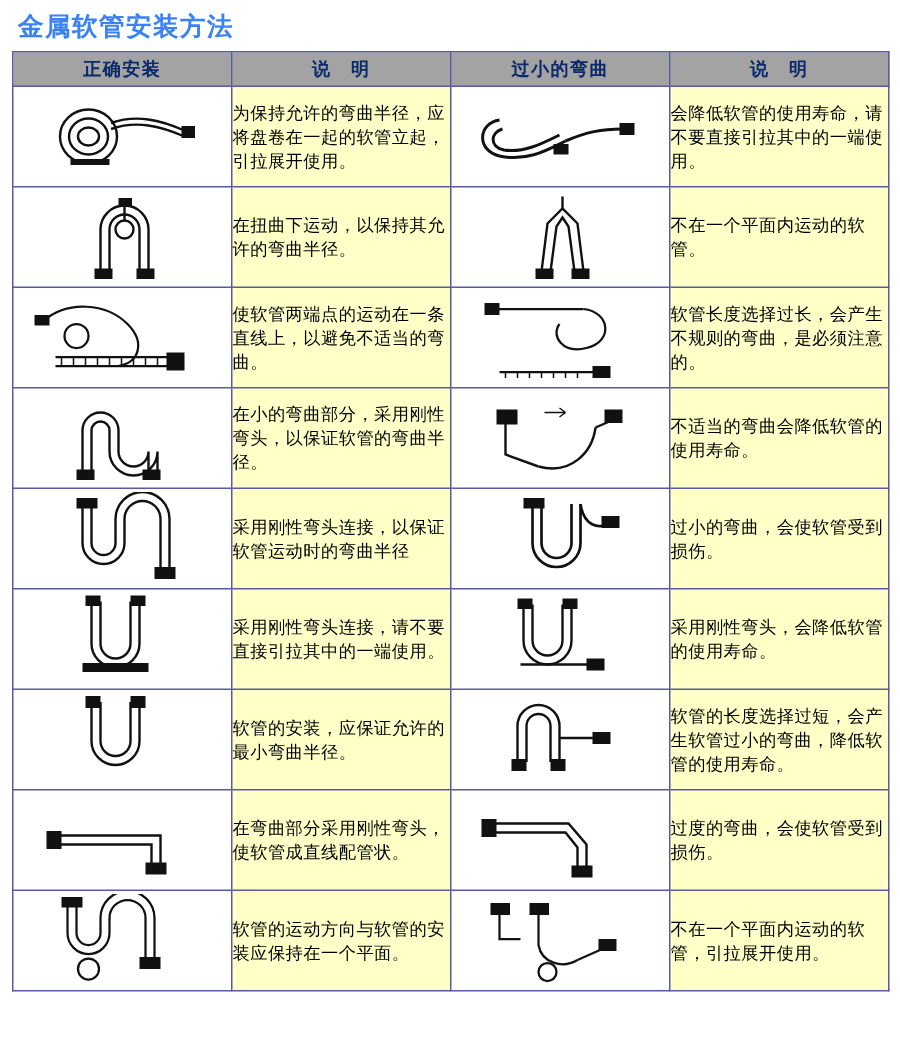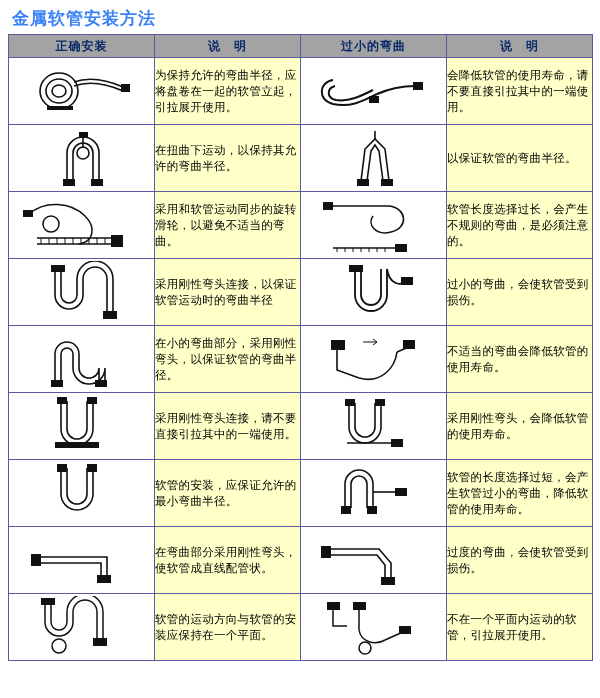--- a/index.html
+++ b/index.html
@@ -153,42 +153,42 @@
               <g fill="none" stroke="#111" stroke-width="1.6">
                 <path d="M58 54 L62 22 L72 12 L82 22 L86 54"></path>
                 <path d="M64 54 L68 24 L72 18 L76 24 L80 54"></path>
                 <path d="M72 12 L72 4"></path>
               </g>
               <rect x="54" y="52" width="12" height="7" fill="#111"></rect>
               <rect x="78" y="52" width="12" height="7" fill="#111"></rect>
             </svg>
           </div>
         </td>
-        <td class="txtcell">以保证软管的弯曲半径。</td>
+        <td class="txtcell">不在一个平面内运动的软管。</td>
       </tr>
 
       <tr>
         <td class="imgcell">
           <div class="fig">
             <svg width="142" height="62" viewBox="0 0 142 62">
               <g fill="none" stroke="#111" stroke-width="1.5">
                 <path d="M18 20 C34 6 60 8 74 22 C86 34 82 48 68 50"></path>
                 <circle cx="40" cy="30" r="8"></circle>
                 <path d="M26 44 L106 44"></path>
                 <path d="M26 50 L106 50"></path>
               </g>
               <rect x="12" y="16" width="10" height="7" fill="#111"></rect>
               <rect x="100" y="41" width="12" height="12" fill="#111"></rect>
               <g stroke="#111" stroke-width="1">
                 <path d="M30 44 L30 50 M38 44 L38 50 M46 44 L46 50 M54 44 L54 50 M62 44 L62 50 M70 44 L70 50 M78 44 L78 50 M86 44 L86 50 M94 44 L94 50"></path>
               </g>
             </svg>
           </div>
         </td>
-        <td class="txtcell">采用和软管运动同步的旋转滑轮，以避免不适当的弯曲。</td>
+        <td class="txtcell">使软管两端点的运动在一条直线上，以避免不适当的弯曲。</td>
         <td class="imgcell">
           <div class="fig">
             <svg width="142" height="62" viewBox="0 0 142 62">
               <g fill="none" stroke="#111" stroke-width="1.5">
                 <path d="M26 12 L86 12"></path>
                 <path d="M86 12 C104 14 106 34 88 38 C72 42 64 30 70 22"></path>
                 <path d="M30 54 L96 54"></path>
               </g>
               <rect x="20" y="8" width="10" height="8" fill="#111"></rect>
               <rect x="92" y="50" width="12" height="8" fill="#111"></rect>
@@ -199,20 +199,53 @@
           </div>
         </td>
         <td class="txtcell">软管长度选择过长，会产生不规则的弯曲，是必须注意的。</td>
       </tr>
 
       <tr>
         <td class="imgcell">
           <div class="fig">
             <svg width="142" height="62" viewBox="0 0 142 62">
               <g fill="none" stroke="#111" stroke-width="1.6">
+                <path d="M44 54 L44 26 A12 12 0 0 1 68 26 L68 40 A10 10 0 0 0 88 40 L88 54"></path>
+                <path d="M50 54 L50 26 A6 6 0 0 1 62 26 L62 40 A16 16 0 0 0 94 40 L94 54"></path>
+              </g>
+              <rect x="40" y="52" width="12" height="7" fill="#111"></rect>
+              <rect x="84" y="52" width="12" height="7" fill="#111"></rect>
+            </svg>
+          </div>
+        </td>
+        <td class="txtcell">在小的弯曲部分，采用刚性弯头，以保证软管的弯曲半径。</td>
+        <td class="imgcell">
+          <div class="fig">
+            <svg width="142" height="62" viewBox="0 0 142 62">
+              <g fill="none" stroke="#111" stroke-width="1.6">
+                <path d="M34 18 L34 42 L56 50"></path>
+                <path d="M56 50 C78 56 92 40 94 24"></path>
+                <path d="M94 24 L108 18"></path>
+              </g>
+              <rect x="28" y="12" width="14" height="10" fill="#111"></rect>
+              <rect x="100" y="12" width="12" height="9" fill="#111"></rect>
+              <g stroke="#111" stroke-width="1">
+                <path d="M60 14 L74 14 M74 14 L70 11 M74 14 L70 17"></path>
+              </g>
+            </svg>
+          </div>
+        </td>
+        <td class="txtcell">不适当的弯曲会降低软管的使用寿命。</td>
+      </tr>
+
+      <tr>
+        <td class="imgcell">
+          <div class="fig">
+            <svg width="142" height="62" viewBox="0 0 142 62">
+              <g fill="none" stroke="#111" stroke-width="1.6">
                 <path d="M44 8 L44 34 A14 14 0 0 0 72 34 L72 18 A12 12 0 0 1 96 18 L96 52"></path>
                 <path d="M50 8 L50 34 A8 8 0 0 0 66 34 L66 18 A18 18 0 0 1 102 18 L102 52"></path>
               </g>
               <rect x="40" y="4" width="14" height="7" fill="#111"></rect>
               <rect x="92" y="50" width="14" height="8" fill="#111"></rect>
             </svg>
           </div>
         </td>
         <td class="txtcell">采用刚性弯头连接，以保证软管运动时的弯曲半径</td>
         <td class="imgcell">
@@ -222,53 +255,20 @@
                 <path d="M52 8 L52 34 A16 16 0 0 0 84 34 L84 8"></path>
                 <path d="M58 8 L58 34 A10 10 0 0 0 78 34 L78 8"></path>
                 <path d="M84 8 C86 22 96 26 104 20"></path>
               </g>
               <rect x="46" y="4" width="14" height="7" fill="#111"></rect>
               <rect x="98" y="16" width="12" height="8" fill="#111"></rect>
             </svg>
           </div>
         </td>
         <td class="txtcell">过小的弯曲，会使软管受到损伤。</td>
-      </tr>
-
-      <tr>
-        <td class="imgcell">
-          <div class="fig">
-            <svg width="142" height="62" viewBox="0 0 142 62">
-              <g fill="none" stroke="#111" stroke-width="1.6">
-                <path d="M44 54 L44 26 A12 12 0 0 1 68 26 L68 40 A10 10 0 0 0 88 40 L88 54"></path>
-                <path d="M50 54 L50 26 A6 6 0 0 1 62 26 L62 40 A16 16 0 0 0 94 40 L94 54"></path>
-              </g>
-              <rect x="40" y="52" width="12" height="7" fill="#111"></rect>
-              <rect x="84" y="52" width="12" height="7" fill="#111"></rect>
-            </svg>
-          </div>
-        </td>
-        <td class="txtcell">在小的弯曲部分，采用刚性弯头，以保证软管的弯曲半径。</td>
-        <td class="imgcell">
-          <div class="fig">
-            <svg width="142" height="62" viewBox="0 0 142 62">
-              <g fill="none" stroke="#111" stroke-width="1.6">
-                <path d="M34 18 L34 42 L56 50"></path>
-                <path d="M56 50 C78 56 92 40 94 24"></path>
-                <path d="M94 24 L108 18"></path>
-              </g>
-              <rect x="28" y="12" width="14" height="10" fill="#111"></rect>
-              <rect x="100" y="12" width="12" height="9" fill="#111"></rect>
-              <g stroke="#111" stroke-width="1">
-                <path d="M60 14 L74 14 M74 14 L70 11 M74 14 L70 17"></path>
-              </g>
-            </svg>
-          </div>
-        </td>
-        <td class="txtcell">不适当的弯曲会降低软管的使用寿命。</td>
       </tr>
 
       <tr>
         <td class="imgcell">
           <div class="fig">
             <svg width="142" height="62" viewBox="0 0 142 62">
               <g fill="none" stroke="#111" stroke-width="1.6">
                 <path d="M50 6 L50 34 A16 16 0 0 0 82 34 L82 6"></path>
                 <path d="M56 6 L56 34 A10 10 0 0 0 76 34 L76 6"></path>
                 <path d="M50 50 L82 50"></path>

